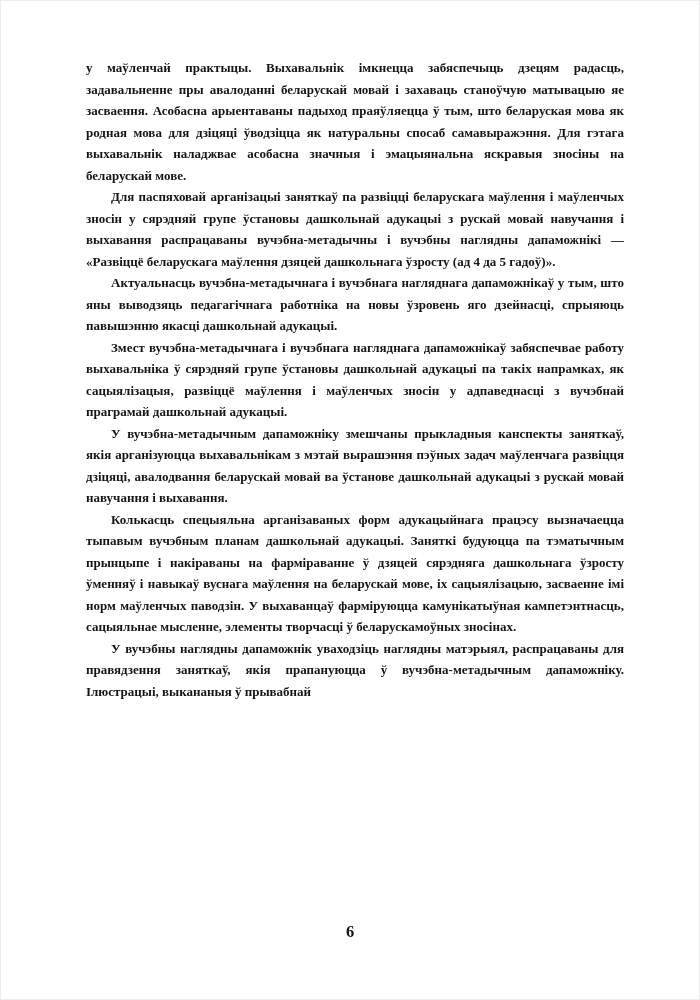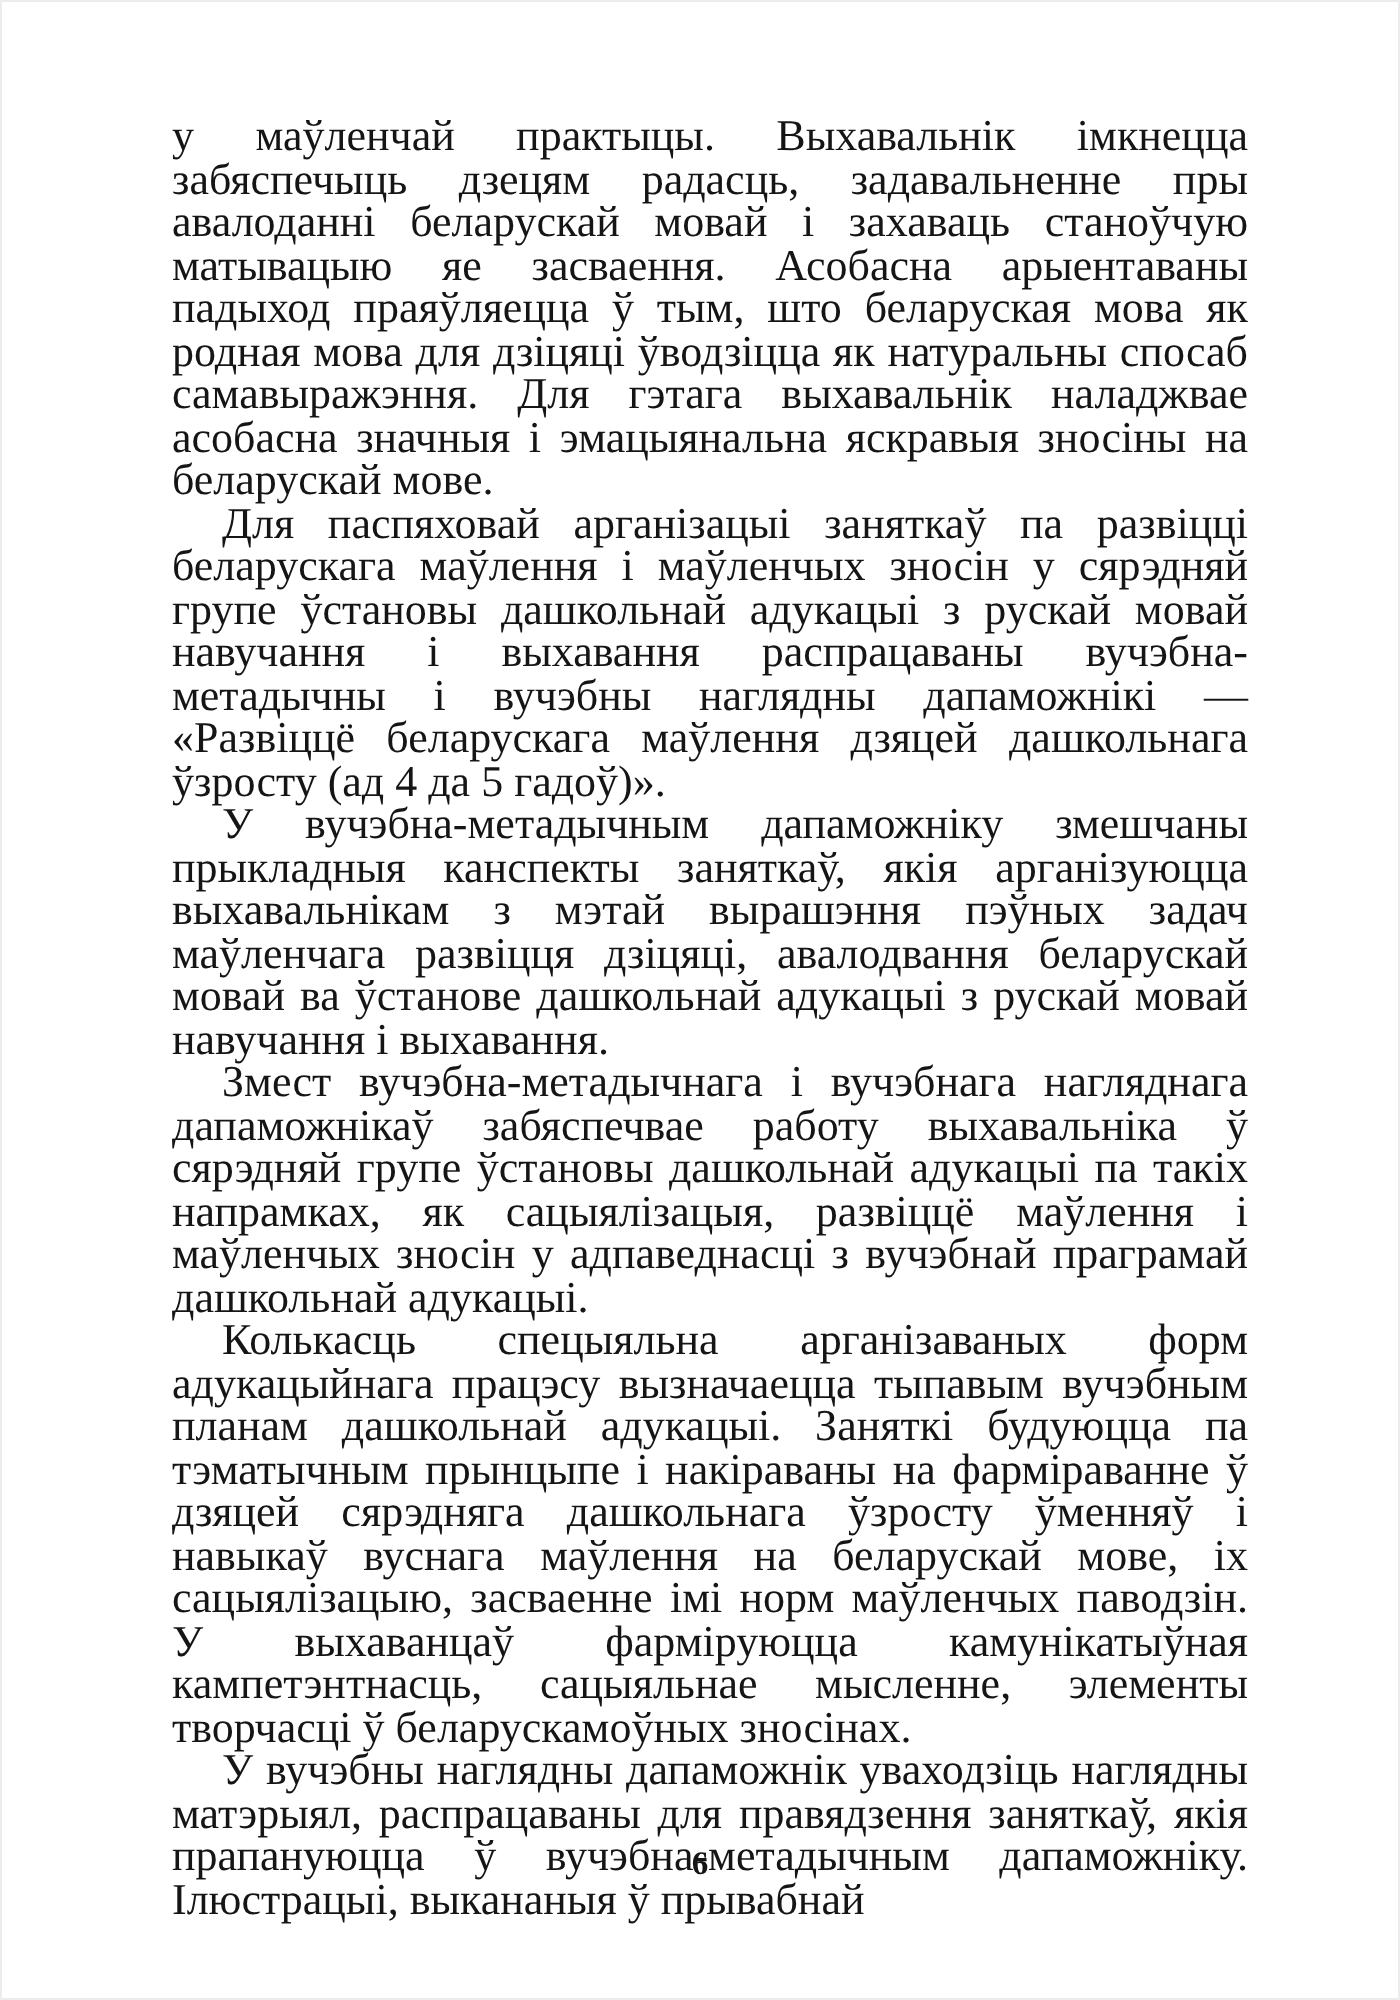--- a/index.html
+++ b/index.html
@@ -21,23 +21,23 @@
     position: absolute;
     left: 85px;
     top: 56px;
     width: 538px;
   }
   .text-block p {
     margin: 0;
     padding: 0;
     text-align: justify;
     text-indent: 25px;
-    font-size: 22px;
+    font-size: 13px;
     line-height: 21.5px;
-    font-weight: normal;
+    font-weight: bold;
     color: #151515;
     hyphens: auto;
     -webkit-hyphens: auto;
   }
   .text-block p.no-indent {
     text-indent: 0;
   }
   .page-number {
     position: absolute;
     bottom: 57px;
@@ -50,19 +50,20 @@
     font-family: "Liberation Serif", "DejaVu Serif", serif;
   }
 </style>
 </head>
 <body>
 
 <div class="page">
   <div class="text-block">
     <p class="no-indent">у маўленчай практыцы. Выхавальнік імкнецца забяспечыць дзецям радасць, задавальненне пры авалоданні беларускай мовай і захаваць станоўчую матывацыю яе засваення. Асобасна арыентаваны падыход праяўляецца ў тым, што беларуская мова як родная мова для дзіцяці ўводзіцца як натуральны спосаб самавыражэння. Для гэтага выхавальнік наладжвае асобасна значныя і эмацыянальна яскравыя зносіны на беларускай мове.</p>
     <p>Для паспяховай арганізацыі заняткаў па развіцці беларускага маўлення і маўленчых зносін у сярэдняй групе ўстановы дашкольнай адукацыі з рускай мовай навучання і выхавання распрацаваны вучэбна-метадычны і вучэбны наглядны дапаможнікі — «Развіццё беларускага маўлення дзяцей дашкольнага ўзросту (ад 4 да 5 гадоў)».</p>
+    <p>Актуальнасць вучэбна-метадычнага і вучэбнага нагляднага дапаможнікаў у тым, што яны выводзяць педагагічнага работніка на новы ўзровень яго дзейнасці, спрыяюць павышэнню якасці дашкольнай адукацыі.</p>
+    <p>Змест вучэбна-метадычнага і вучэбнага нагляднага дапаможнікаў забяспечвае работу выхавальніка ў сярэдняй групе ўстановы дашкольнай адукацыі па такіх напрамках, як сацыялізацыя, развіццё маўлення і маўленчых зносін у адпаведнасці з вучэбнай праграмай дашкольнай адукацыі.</p>
     <p>У вучэбна-метадычным дапаможніку змешчаны прыкладныя канспекты заняткаў, якія арганізуюцца выхавальнікам з мэтай вырашэння пэўных задач маўленчага развіцця дзіцяці, авалодвання беларускай мовай ва ўстанове дашкольнай адукацыі з рускай мовай навучання і выхавання.</p>
-    <p>Змест вучэбна-метадычнага і вучэбнага нагляднага дапаможнікаў забяспечвае работу выхавальніка ў сярэдняй групе ўстановы дашкольнай адукацыі па такіх напрамках, як сацыялізацыя, развіццё маўлення і маўленчых зносін у адпаведнасці з вучэбнай праграмай дашкольнай адукацыі.</p>
     <p>Колькасць спецыяльна арганізаваных форм адукацыйнага працэсу вызначаецца тыпавым вучэбным планам дашкольнай адукацыі. Заняткі будуюцца па тэматычным прынцыпе і накіраваны на фарміраванне ў дзяцей сярэдняга дашкольнага ўзросту ўменняў і навыкаў вуснага маўлення на беларускай мове, іх сацыялізацыю, засваенне імі норм маўленчых паводзін. У выхаванцаў фарміруюцца камунікатыўная кампетэнтнасць, сацыяльнае мысленне, элементы творчасці ў беларускамоўных зносінах.</p>
     <p>У вучэбны наглядны дапаможнік уваходзіць наглядны матэрыял, распрацаваны для правядзення заняткаў, якія прапануюцца ў вучэбна-метадычным дапаможніку. Ілюстрацыі, выкананыя ў прывабнай</p>
   </div>
   <div class="page-number">6</div>
 </div>
 
 </body></html>

